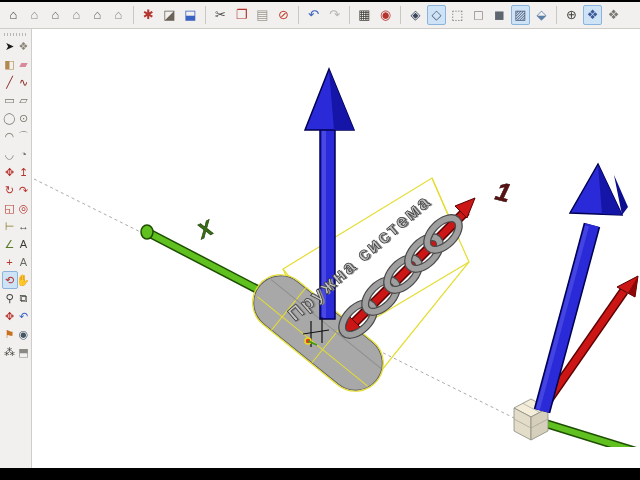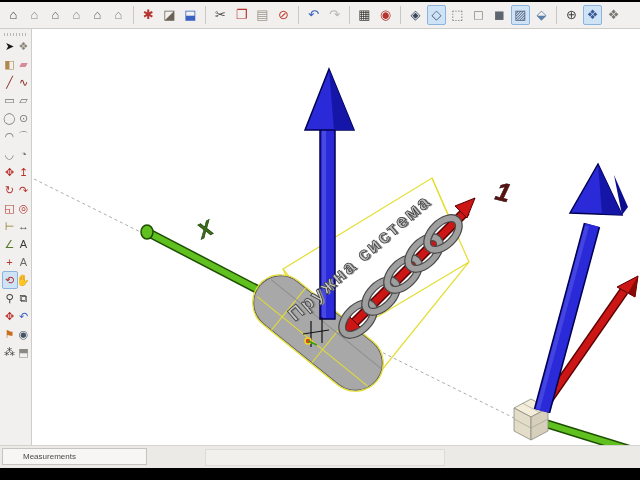--- a/index.html
+++ b/index.html
@@ -236,18 +236,14 @@
               <line x1="555" y1="197" x2="506" y2="380" stroke="#5050e8" stroke-width="4" opacity="0.7"></line>
               <polygon points="566,135 590,186 538,184" fill="#2a2ad8" stroke="#000050" stroke-width="1.5"></polygon>
               <polygon points="566,135 590,186 570,185" fill="#1515a8"></polygon>
               <polygon points="582,146 596,178 590,186" fill="#0d0d90"></polygon>
             </g>
           </g>
         </svg>
       </div>
     </div>
 
-    <div id="statusbar">
-      <div id="measurebox">Measurements</div>
-      <div id="valuebox"></div>
-    </div>
   </div>
 </div>
 
 </body></html>

